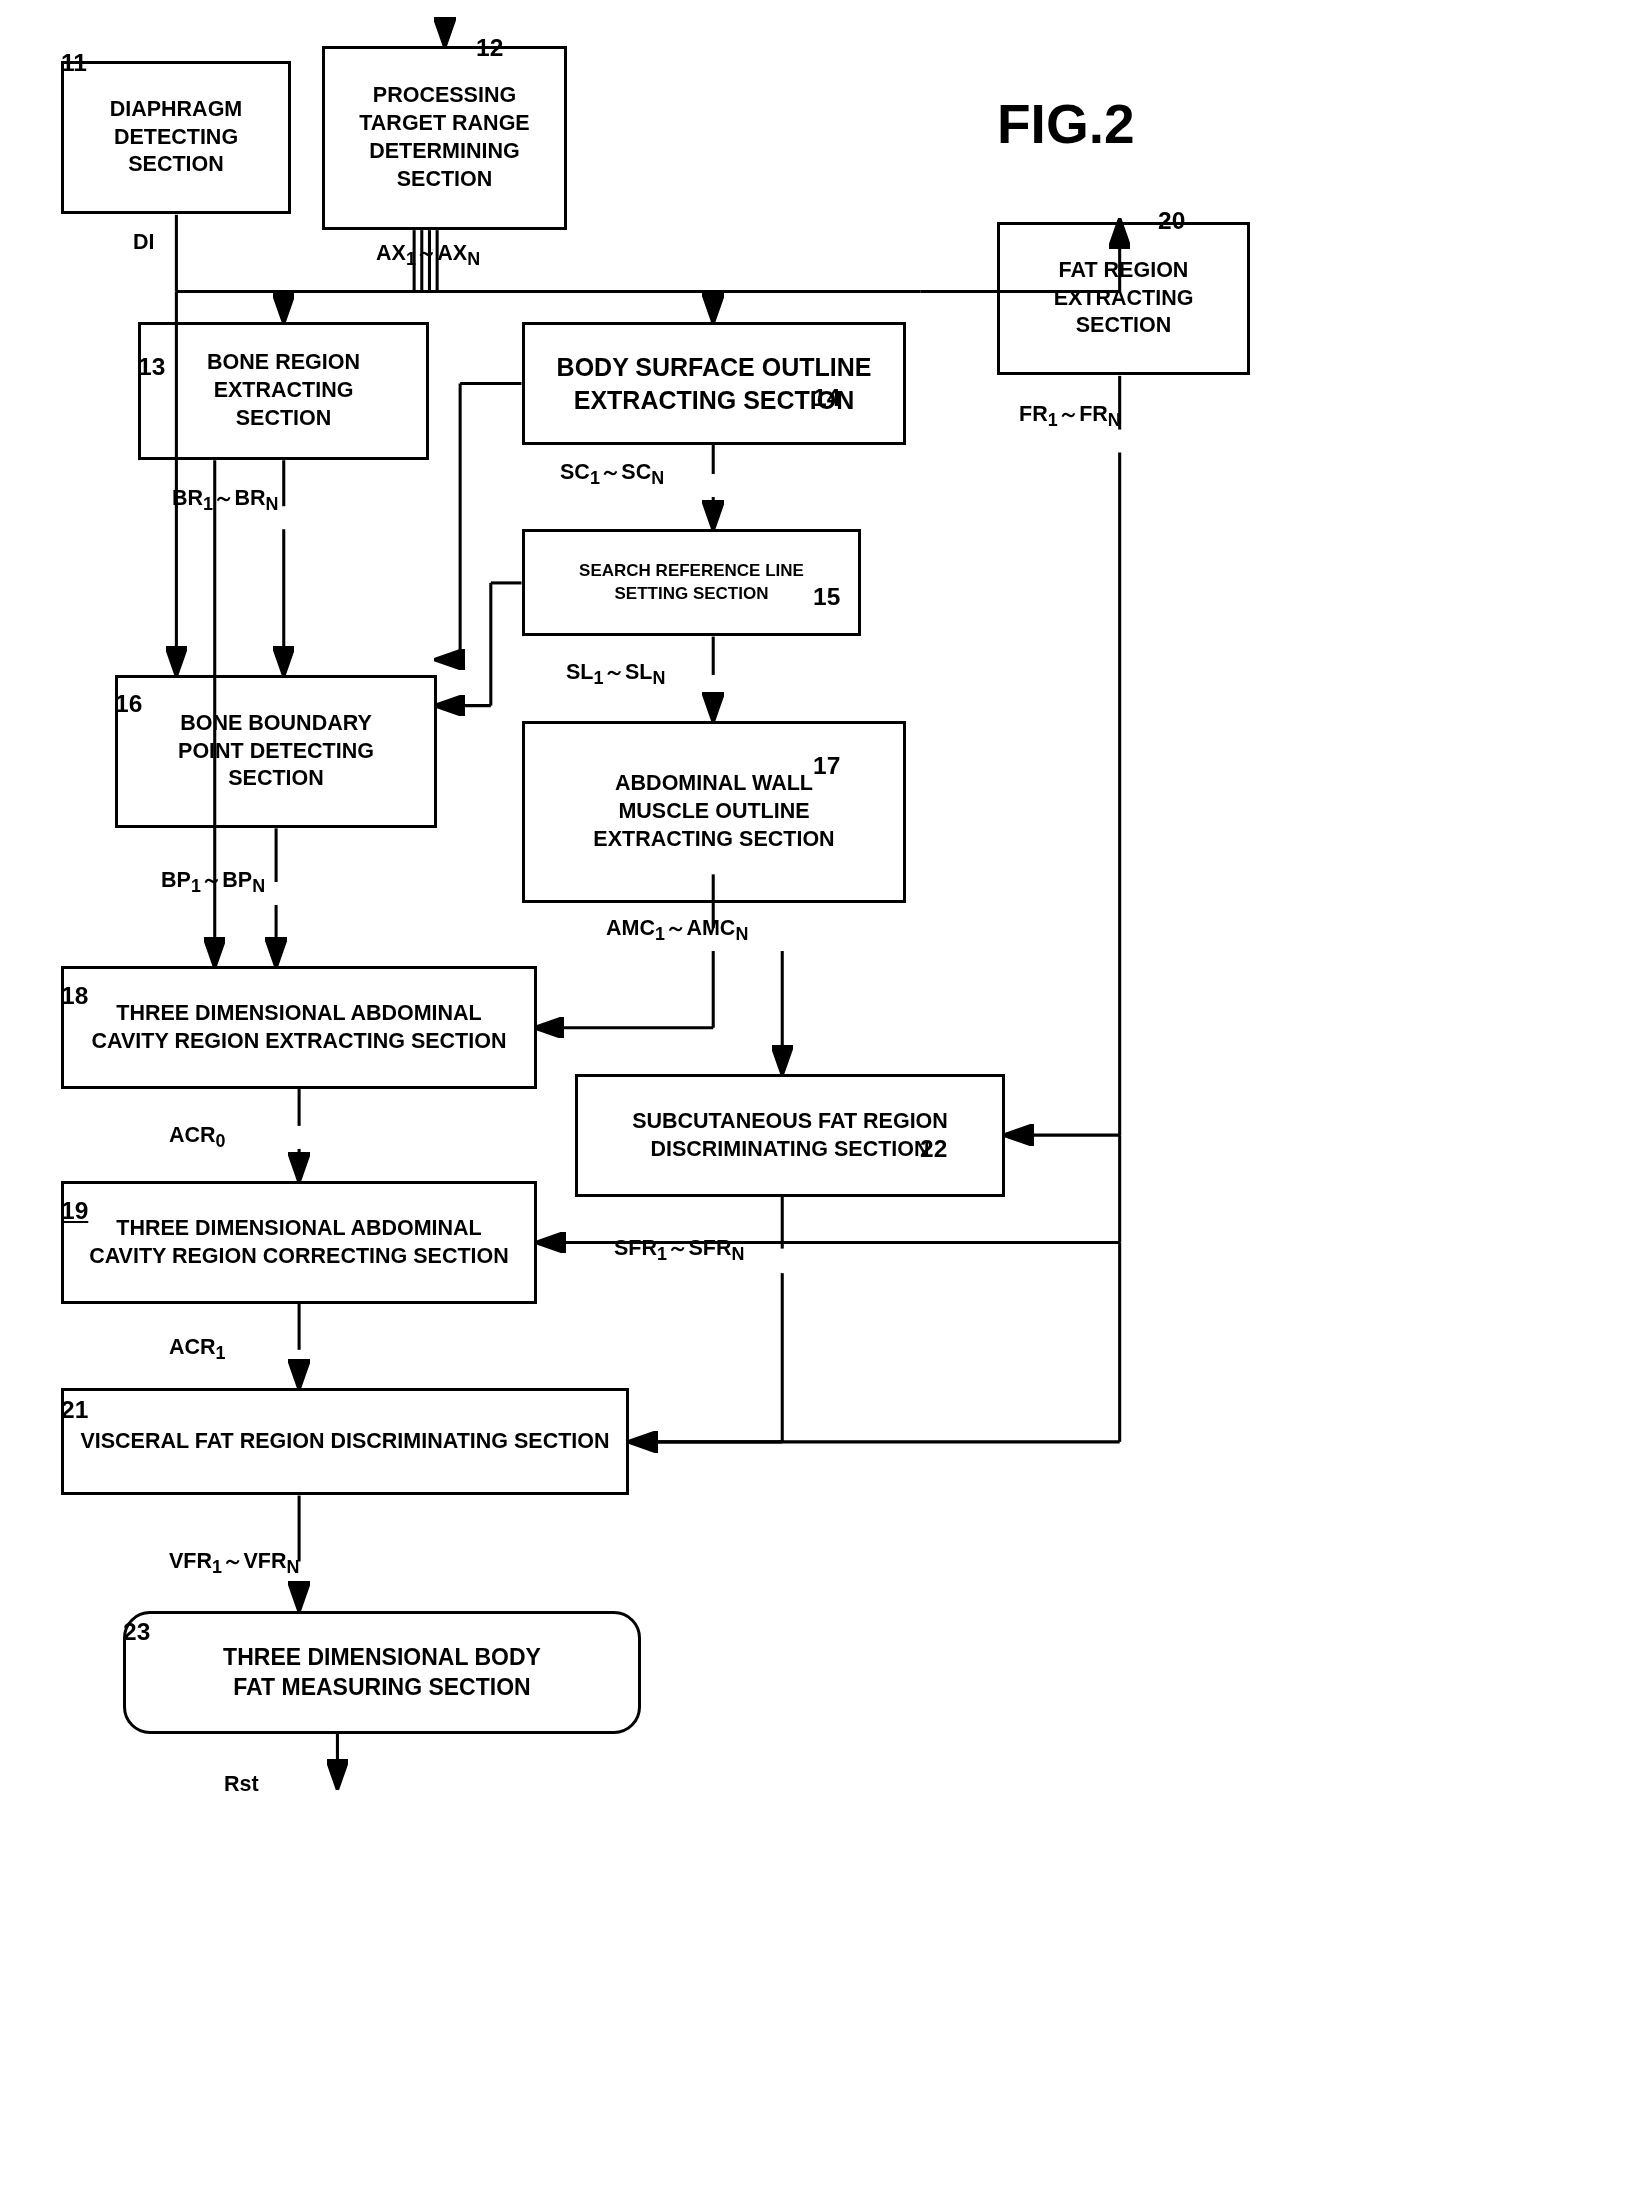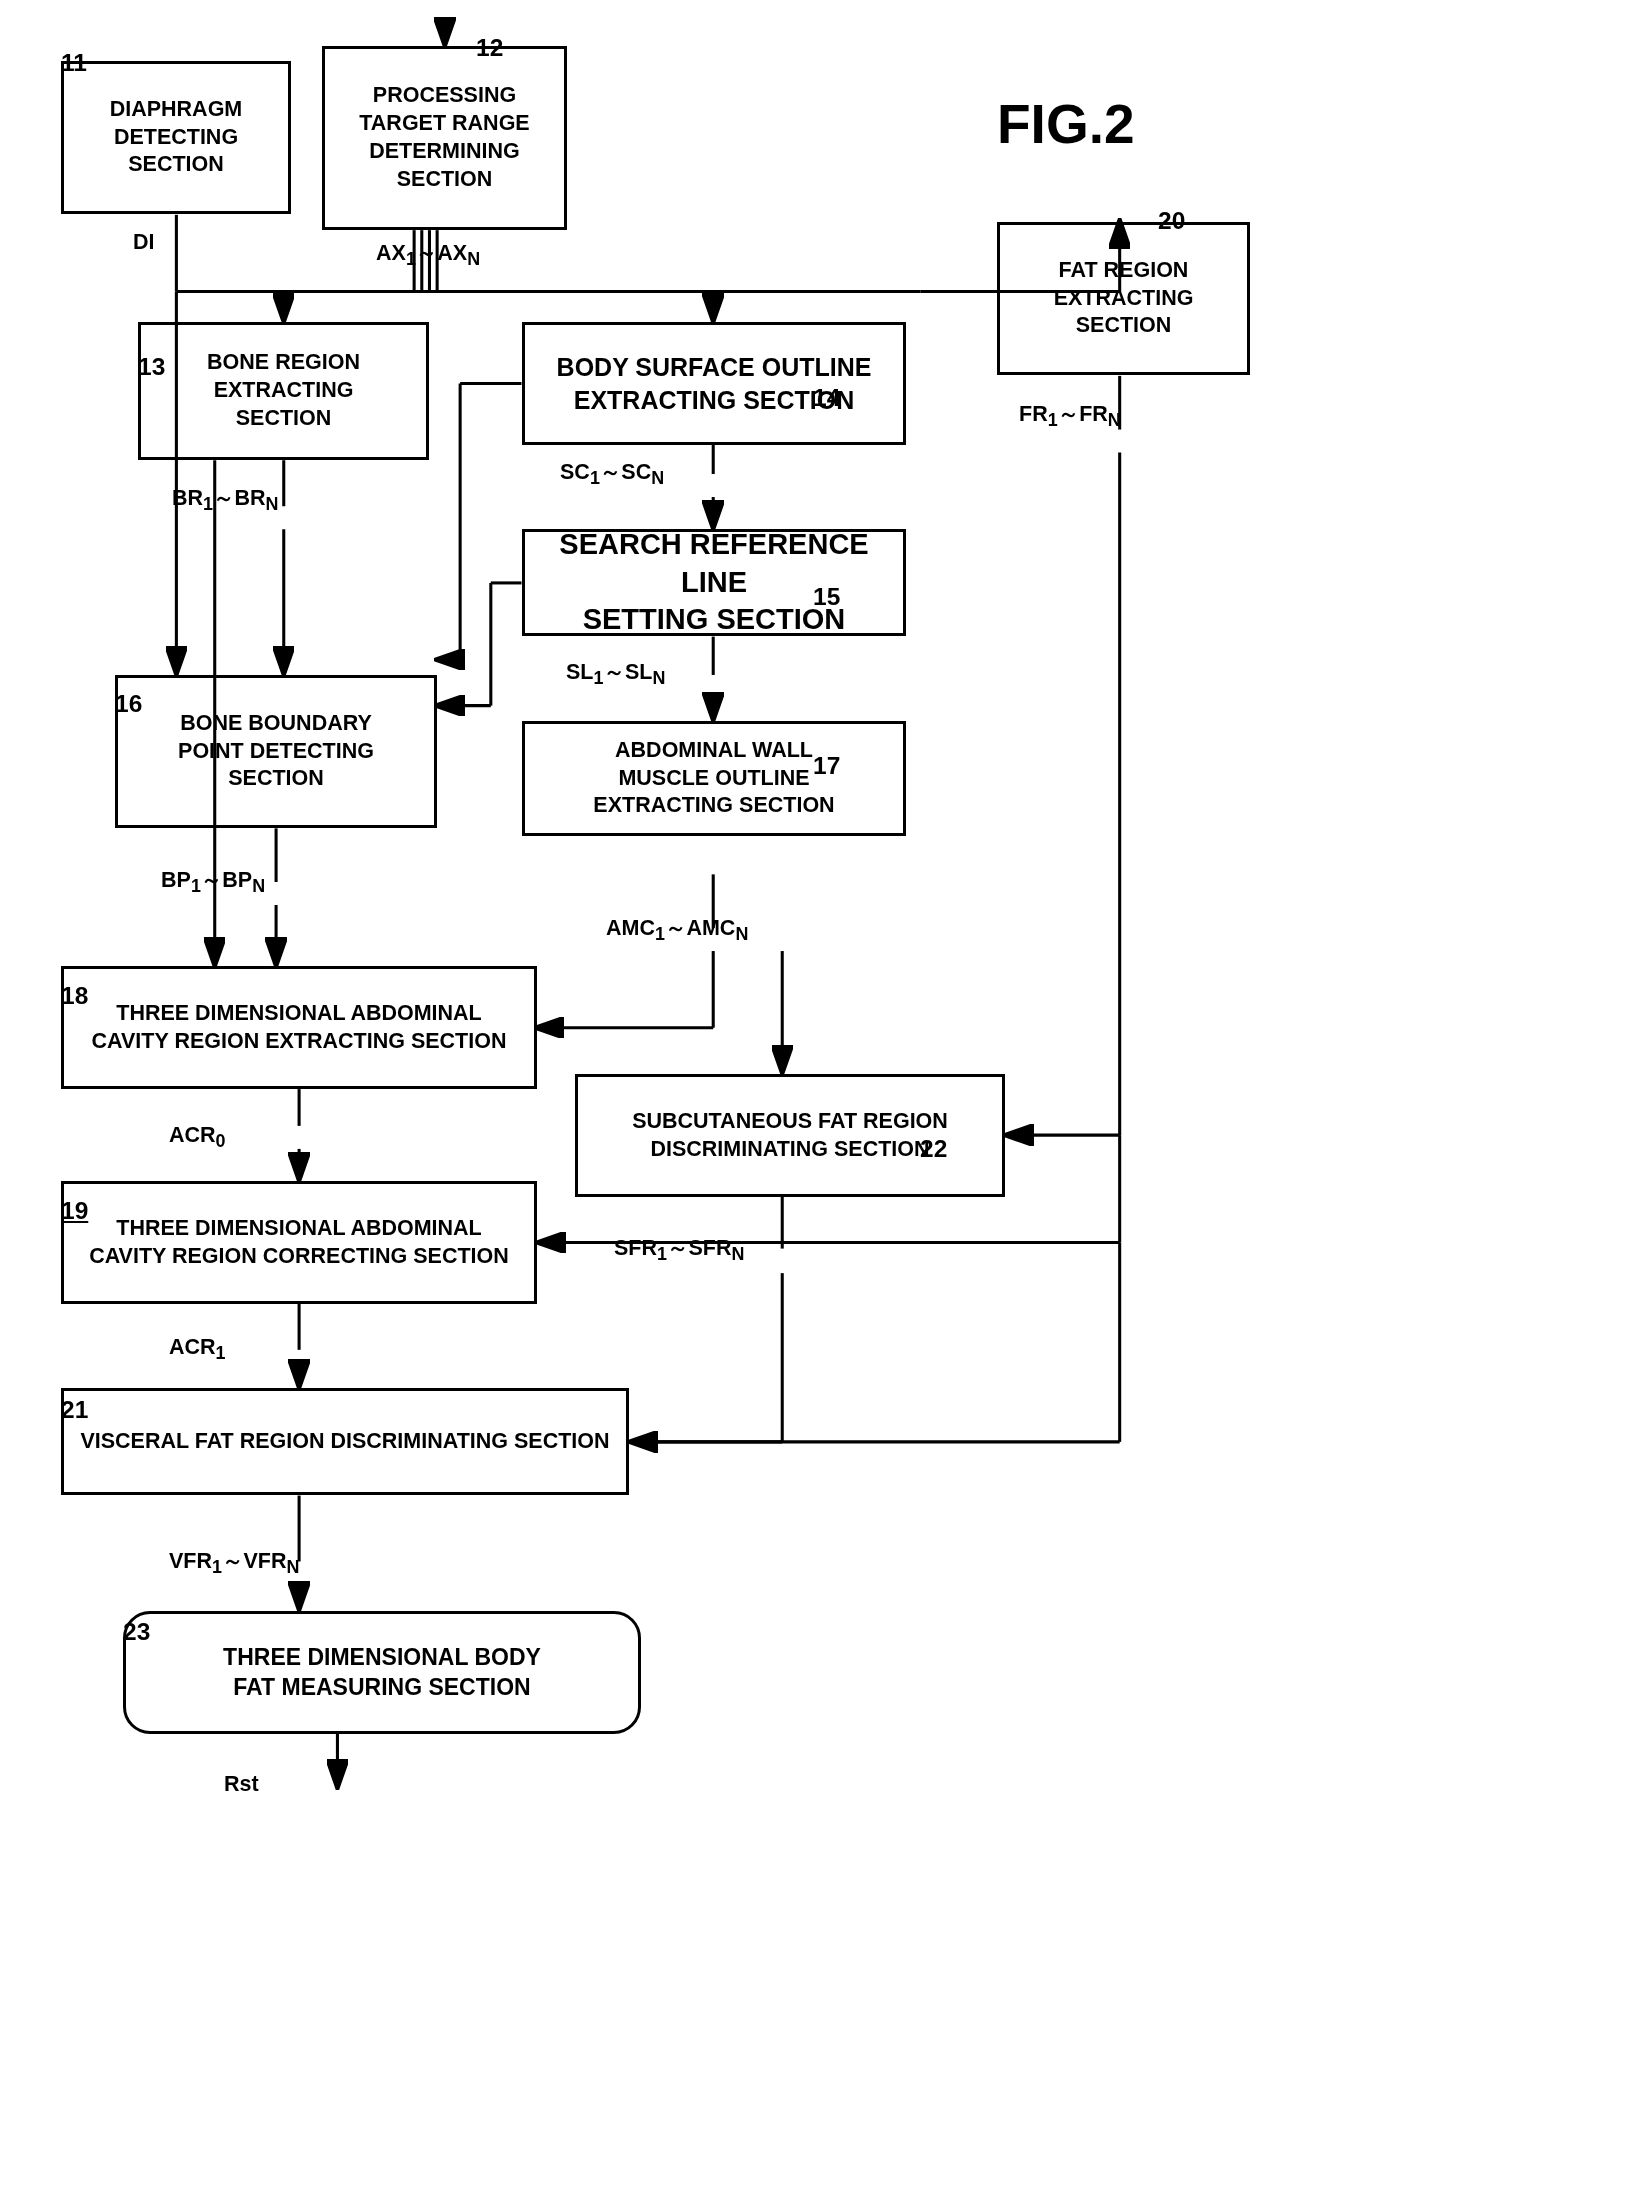--- a/index.html
+++ b/index.html
@@ -99,31 +99,31 @@
   <div class="box" style="left:138px; top:322px; width:291px; height:138px; font-size:21.5px;">
     BONE REGION<br>EXTRACTING<br>SECTION
   </div>
   <span class="label-num" style="left:138px; top:353px;">13</span>
 
   <div class="box" style="left:522px; top:322px; width:384px; height:123px; font-size:25px;">
     BODY SURFACE OUTLINE<br>EXTRACTING SECTION
   </div>
   <span class="label-num" style="left:813px; top:384px;">14</span>
 
-  <div class="box" style="left:522px; top:529px; width:384px; height:107px; font-size:29px;">
+  <div class="box" style="left:522px; top:529px; width:339px; height:107px; font-size:17px;">
     SEARCH REFERENCE LINE<br>SETTING SECTION
   </div>
   <span class="label-num" style="left:813px; top:583px;">15</span>
 
   <div class="box" style="left:115px; top:675px; width:322px; height:153px; font-size:21.5px;">
     BONE BOUNDARY<br>POINT DETECTING<br>SECTION
   </div>
   <span class="label-num" style="left:115px; top:690px;">16</span>
 
-  <div class="box" style="left:522px; top:721px; width:384px; height:115px; font-size:21.5px;">
+  <div class="box" style="left:522px; top:721px; width:384px; height:182px; font-size:21.5px;">
     ABDOMINAL WALL<br>MUSCLE OUTLINE<br>EXTRACTING SECTION
   </div>
   <span class="label-num" style="left:813px; top:752px;">17</span>
 
   <div class="box" style="left:61px; top:966px; width:476px; height:123px; font-size:21.5px;">
     THREE DIMENSIONAL ABDOMINAL<br>CAVITY REGION EXTRACTING SECTION
   </div>
   <span class="label-num" style="left:61px; top:982px;">18</span>
 
   <div class="box" style="left:61px; top:1181px; width:476px; height:123px; font-size:21.5px;">

